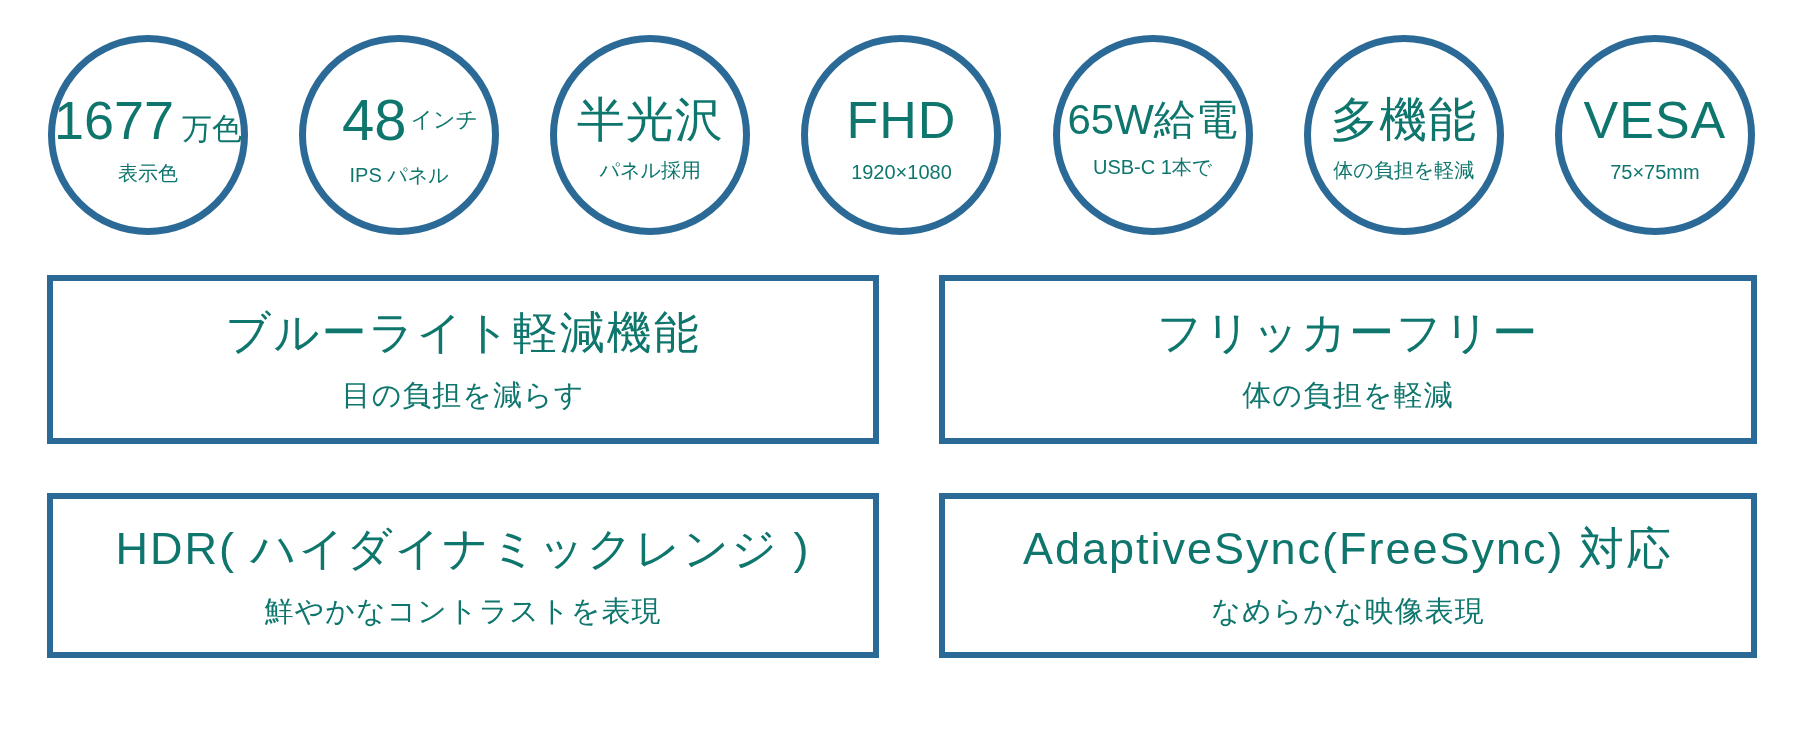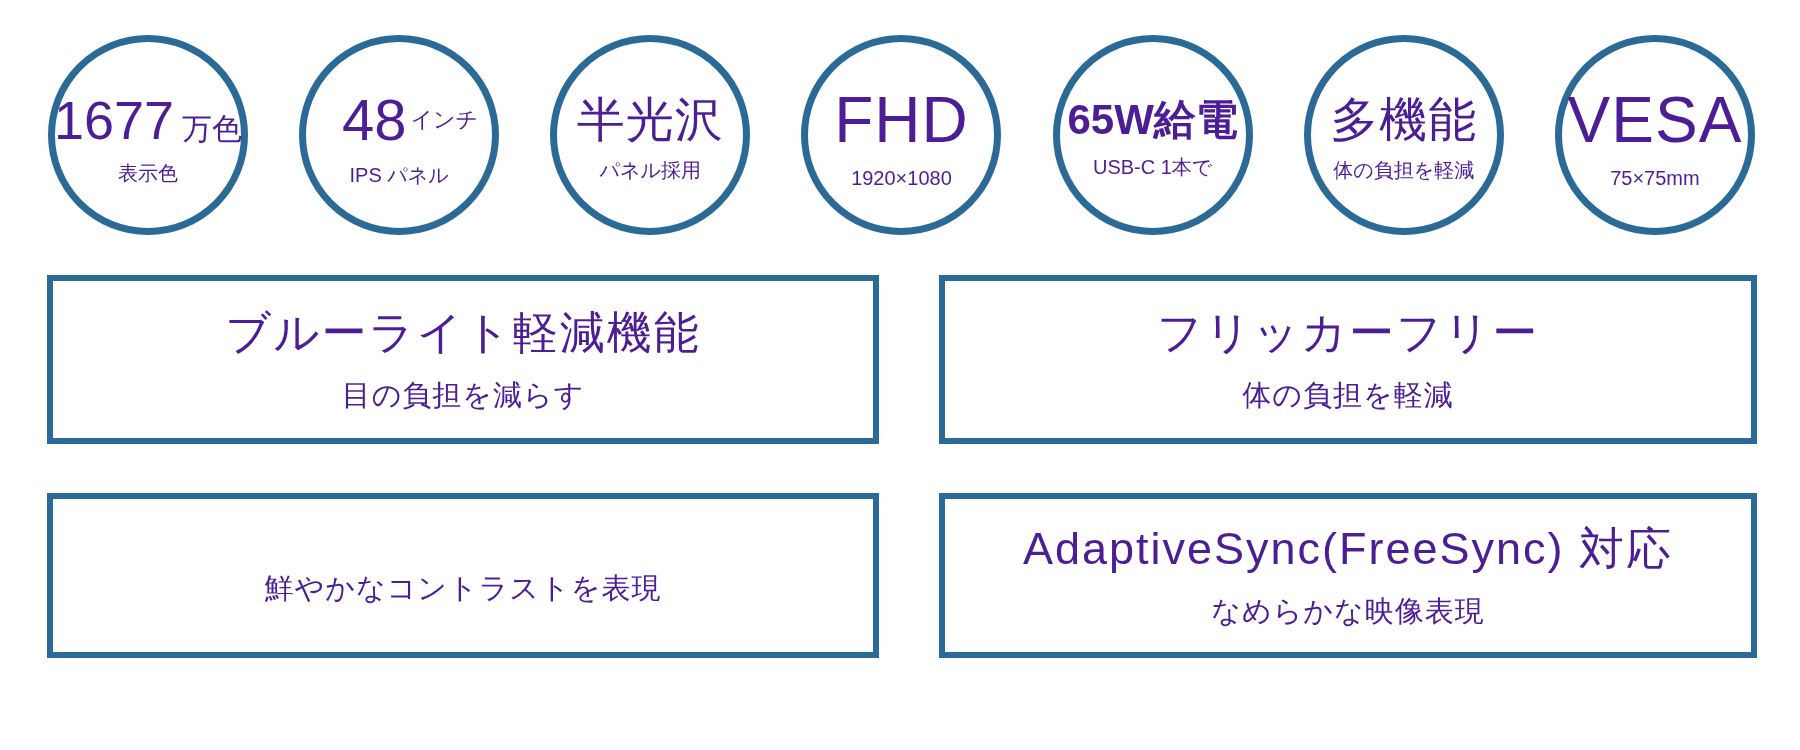--- a/index.html
+++ b/index.html
@@ -7,21 +7,21 @@
     padding: 0;
     background: #ffffff;
     font-family: "Liberation Sans", "DejaVu Sans", sans-serif;
   }
   .page {
     position: relative;
     width: 1800px;
     height: 750px;
     background: #ffffff;
     overflow: hidden;
-    color: #4c1d95;
+    color: #0f766e;
   }
   
   .circles-row {
     display: flex;
     justify-content: space-between;
     margin: 35px 45px 0 48px;
   }
   .circle {
     box-sizing: border-box;
     width: 200px;
@@ -38,22 +38,22 @@
   .circle-main {
     display: flex;
     align-items: baseline;
     justify-content: center;
     line-height: 1;
     white-space: nowrap;
   }
   .circle-main .big    { font-size: 54px; }
   .circle-main .bigger { font-size: 58px; }
   .circle-main .kanji  { font-size: 48px; letter-spacing: 1px; }
-  .circle-main .latin  { font-size: 64px; letter-spacing: 1px; }
-  .circle-main .mid    { font-size: 42px; font-weight: bold; }
+  .circle-main .latin  { font-size: 52px; letter-spacing: 1px; }
+  .circle-main .mid    { font-size: 42px; }
   .circle-main .suffix { font-size: 30px; margin-left: 8px; }
   .circle-main.center  { align-items: center; }
   .stack {
     display: inline-block;
     font-size: 22px;
     line-height: 1.2;
     width: 46px;
     text-align: left;
     word-break: break-all;
     margin-left: 4px;
@@ -164,20 +164,21 @@
       <div class="fbox-title">ブルーライト軽減機能</div>
       <div class="fbox-sub">目の負担を減らす</div>
     </div>
 
     <div class="fbox row1">
       <div class="fbox-title">フリッカーフリー</div>
       <div class="fbox-sub">体の負担を軽減</div>
     </div>
 
     <div class="fbox row2">
+      <div class="fbox-title">HDR( ハイダイナミックレンジ )</div>
       <div class="fbox-sub">鮮やかなコントラストを表現</div>
     </div>
 
     <div class="fbox row2">
       <div class="fbox-title">AdaptiveSync(FreeSync) 対応</div>
       <div class="fbox-sub">なめらかな映像表現</div>
     </div>
 
   </div>
 

